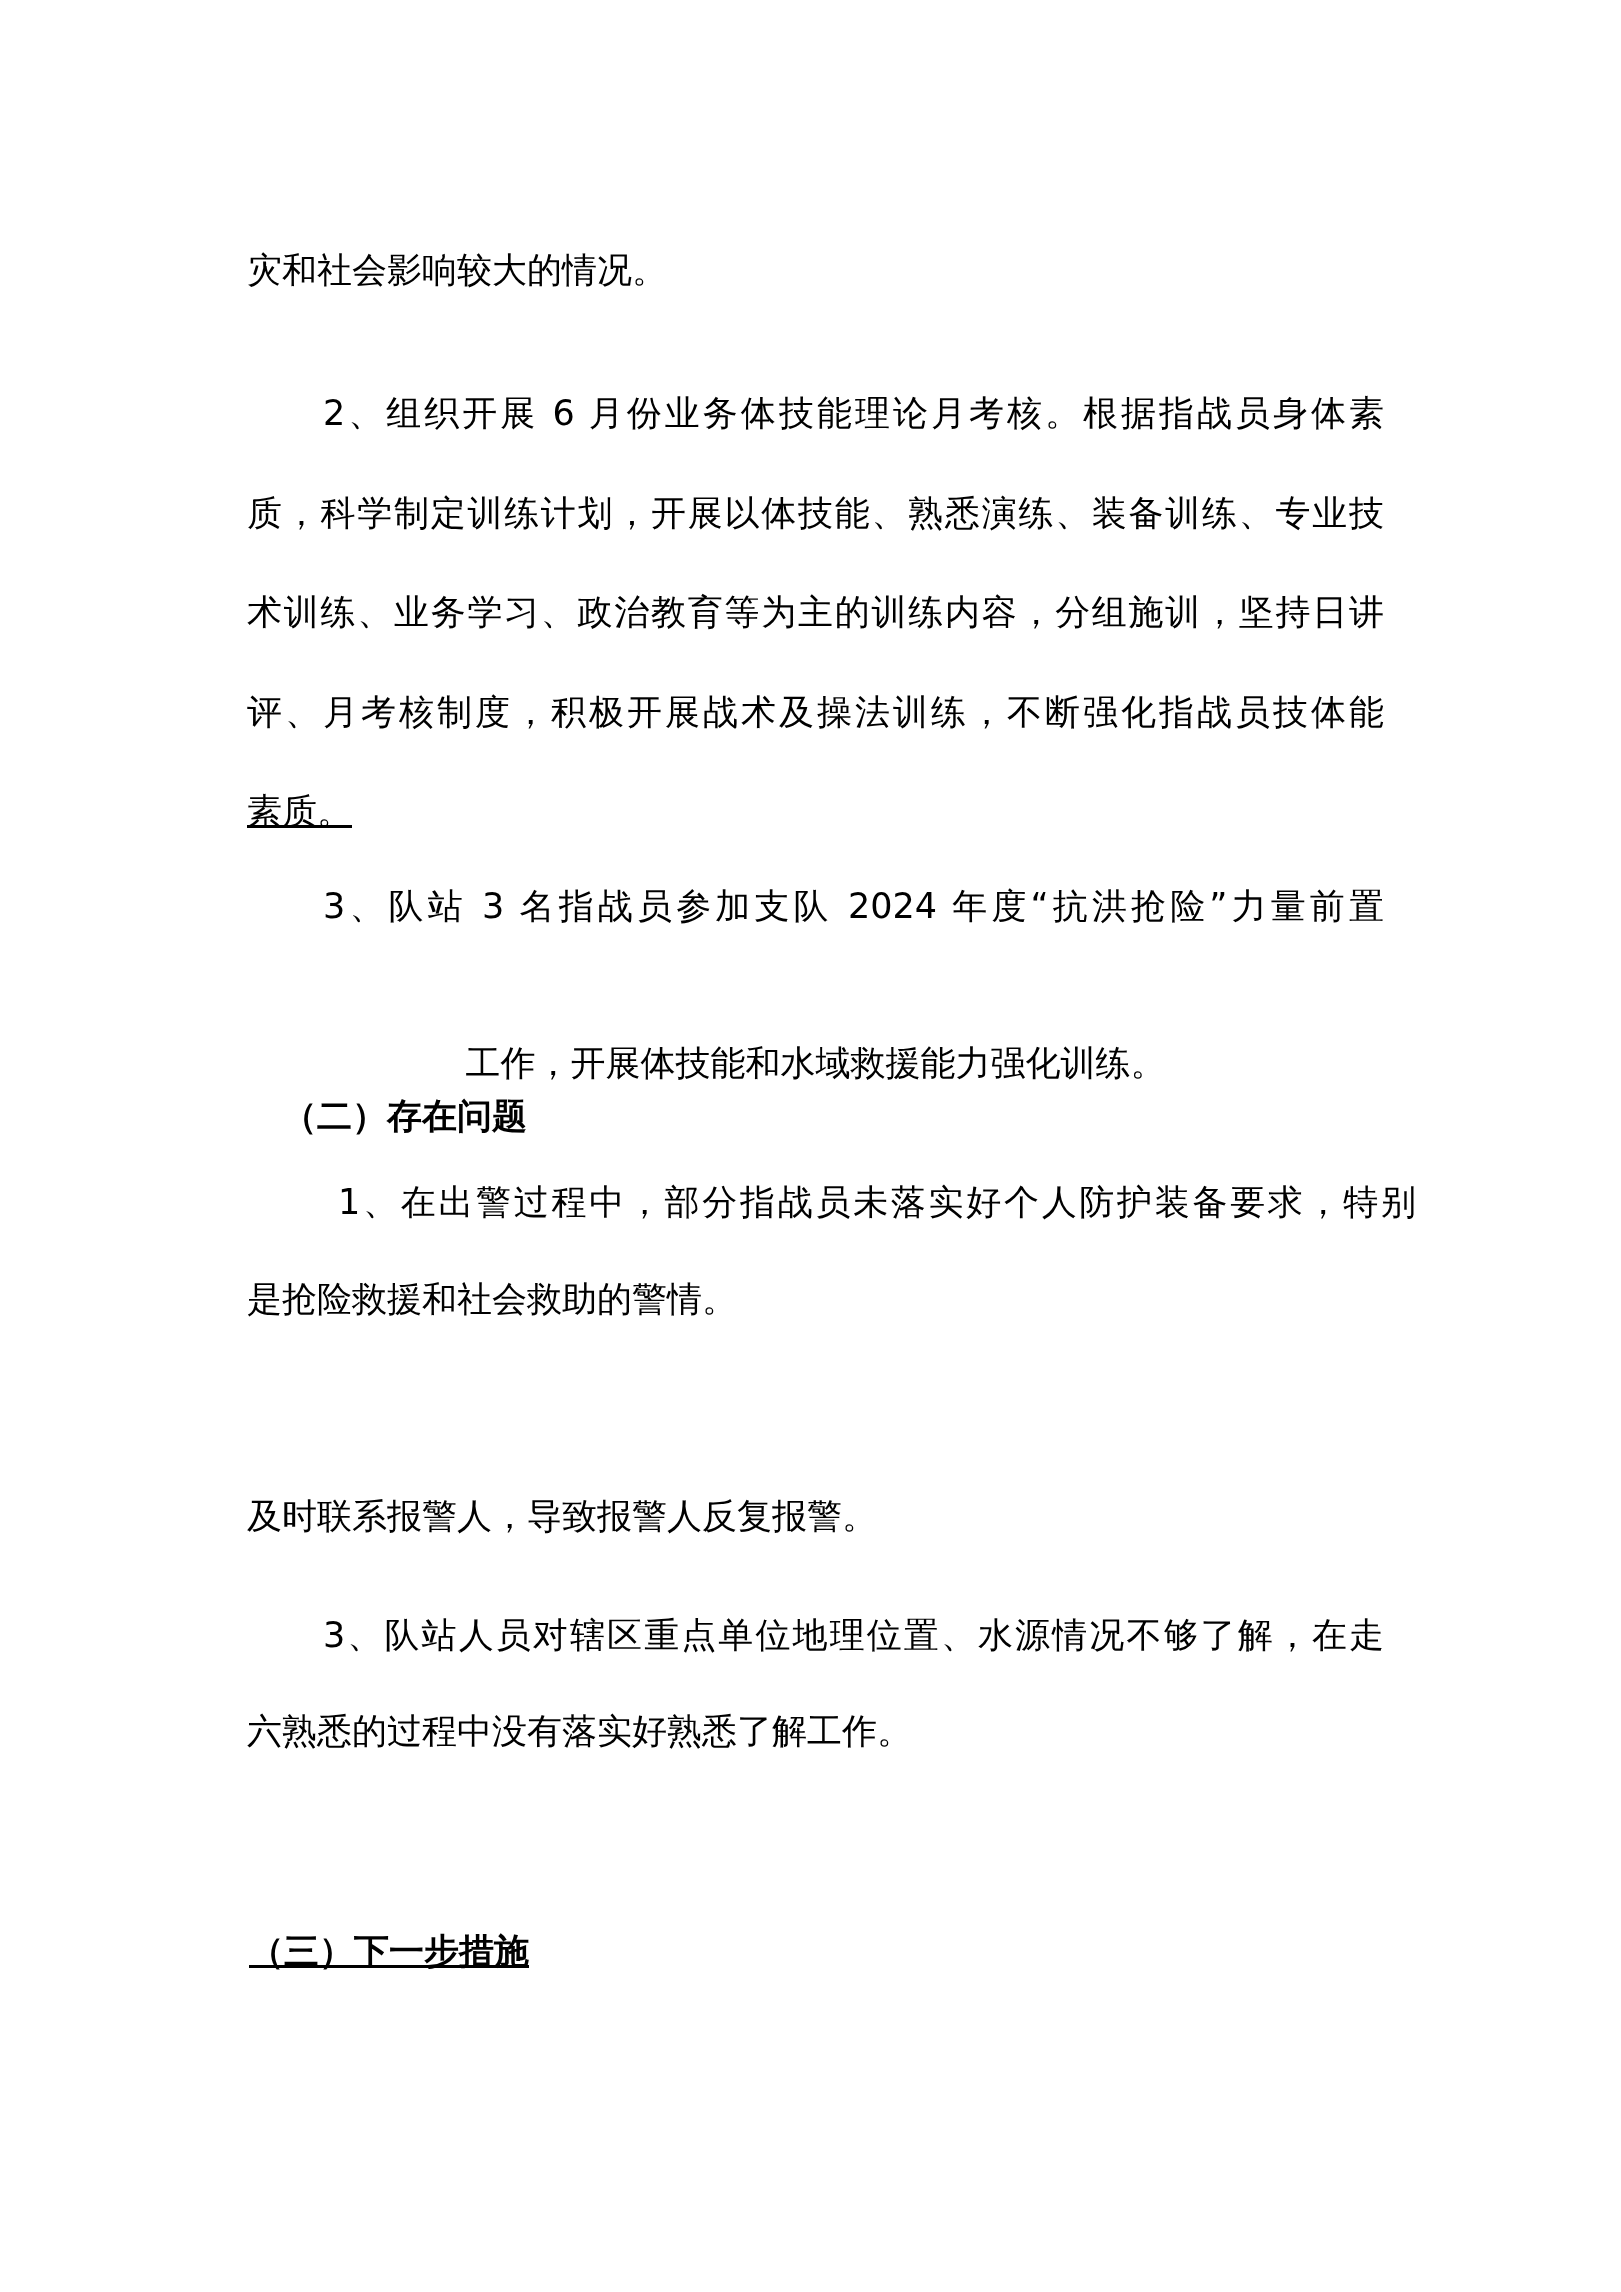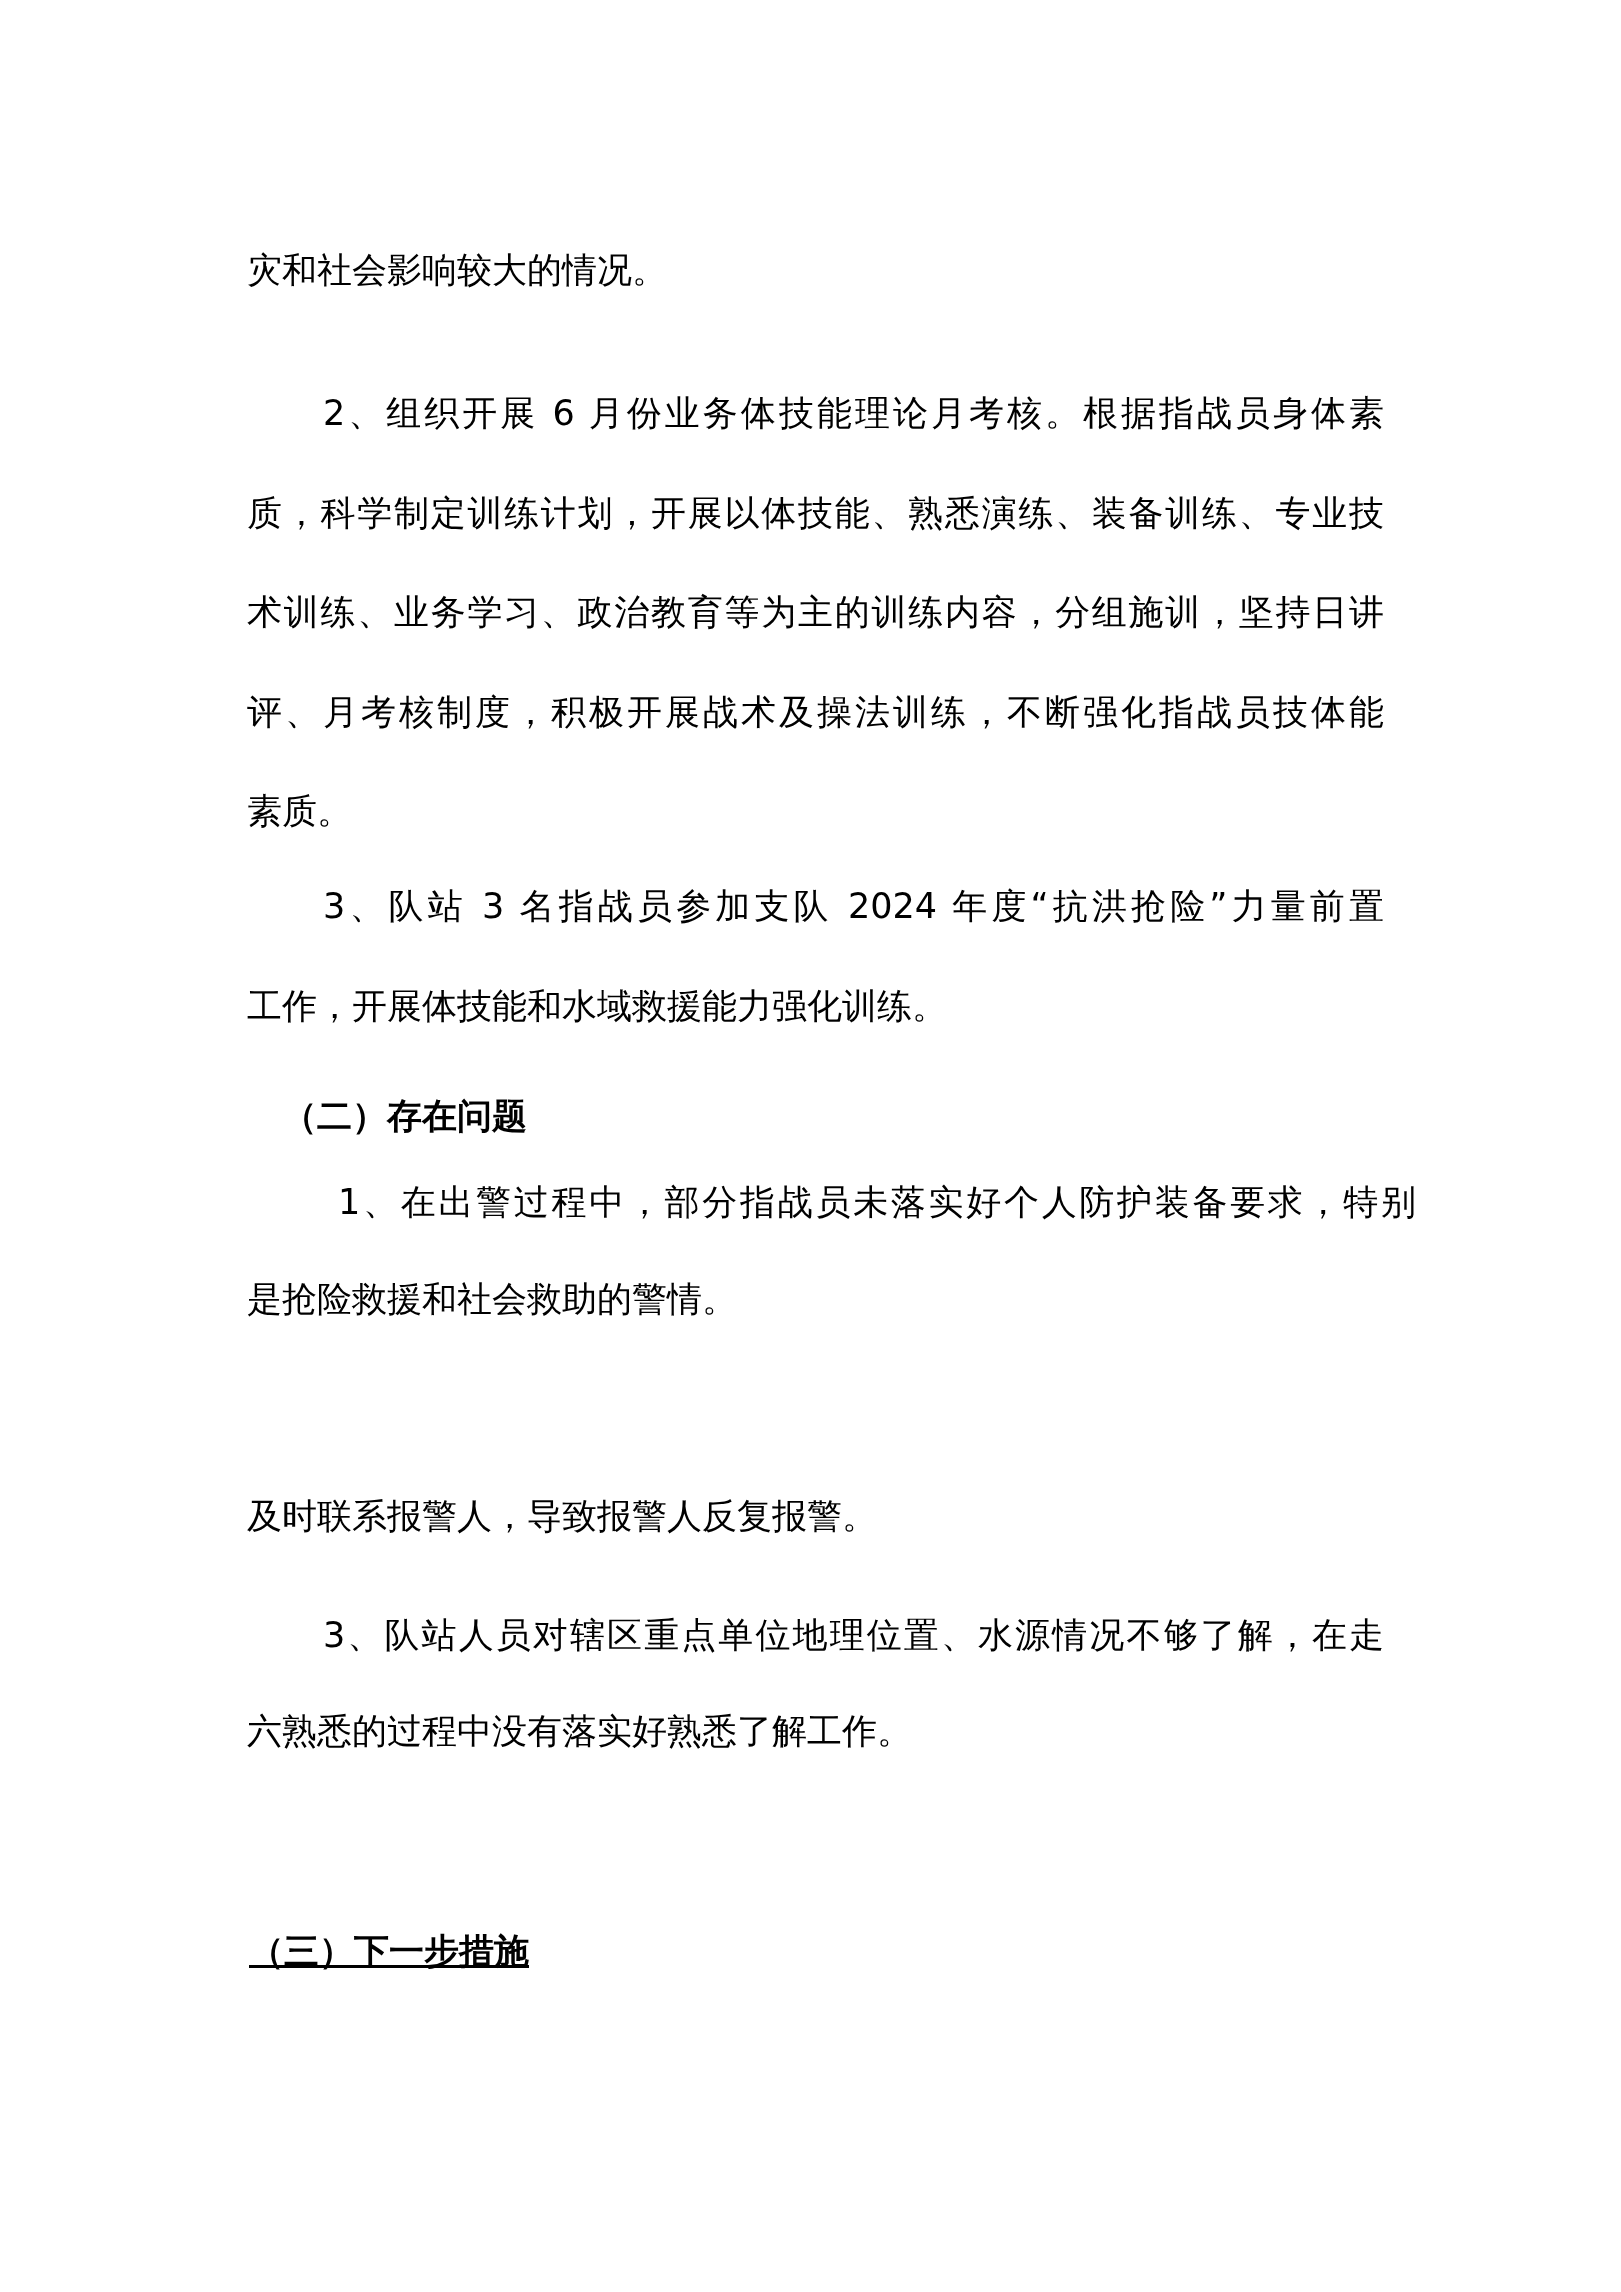--- a/index.html
+++ b/index.html
@@ -45,24 +45,24 @@
 <body>
 
 <div class="page">
 
   <div class="line" style="top:247px;">灾和社会影响较大的情况。</div>
 
   <div class="line justify" style="top:390px; left:323px; width:1061px;">2、组织开展 6 月份业务体技能理论月考核。根据指战员身体素</div>
   <div class="line justify" style="top:589px;">术训练、业务学习、政治教育等为主的训练内容，分组施训，坚持日讲</div>
   <div class="line justify" style="top:490px;">质，科学制定训练计划，开展以体技能、熟悉演练、装备训练、专业技</div>
   <div class="line justify" style="top:689px;">评、月考核制度，积极开展战术及操法训练，不断强化指战员技体能</div>
-  <div class="line" style="top:788px;">素质。</div>
+  <div class="line" style="top:788px;text-decoration:underline;">素质。</div>
 
   <div class="line justify" style="top:883px; left:323px; width:1061px;">3、队站 3 名指战员参加支队 2024 年度“抗洪抢险”力量前置</div>
-  <div class="line" style="top:983px;">工作，开展体技能和水域救援能力强化训练。</div>
+  <div class="line" style="top:1040px;text-align:center;">工作，开展体技能和水域救援能力强化训练。</div>
 
   <div class="line heading" style="top:1081px; left:282px;">（二）存在问题</div>
 
   <div class="line justify" style="top:1179px; left:306px; width:1078px;margin-left:32px;">1、在出警过程中，部分指战员未落实好个人防护装备要求，特别</div>
   <div class="line" style="top:1276px;">是抢险救援和社会救助的警情。</div>
 
   <div class="line" style="top:1493px;">及时联系报警人，导致报警人反复报警。</div>
 
   <div class="line justify" style="top:1612px; left:323px; width:1061px;">3、队站人员对辖区重点单位地理位置、水源情况不够了解，在走</div>
   <div class="line" style="top:1708px;">六熟悉的过程中没有落实好熟悉了解工作。</div>

